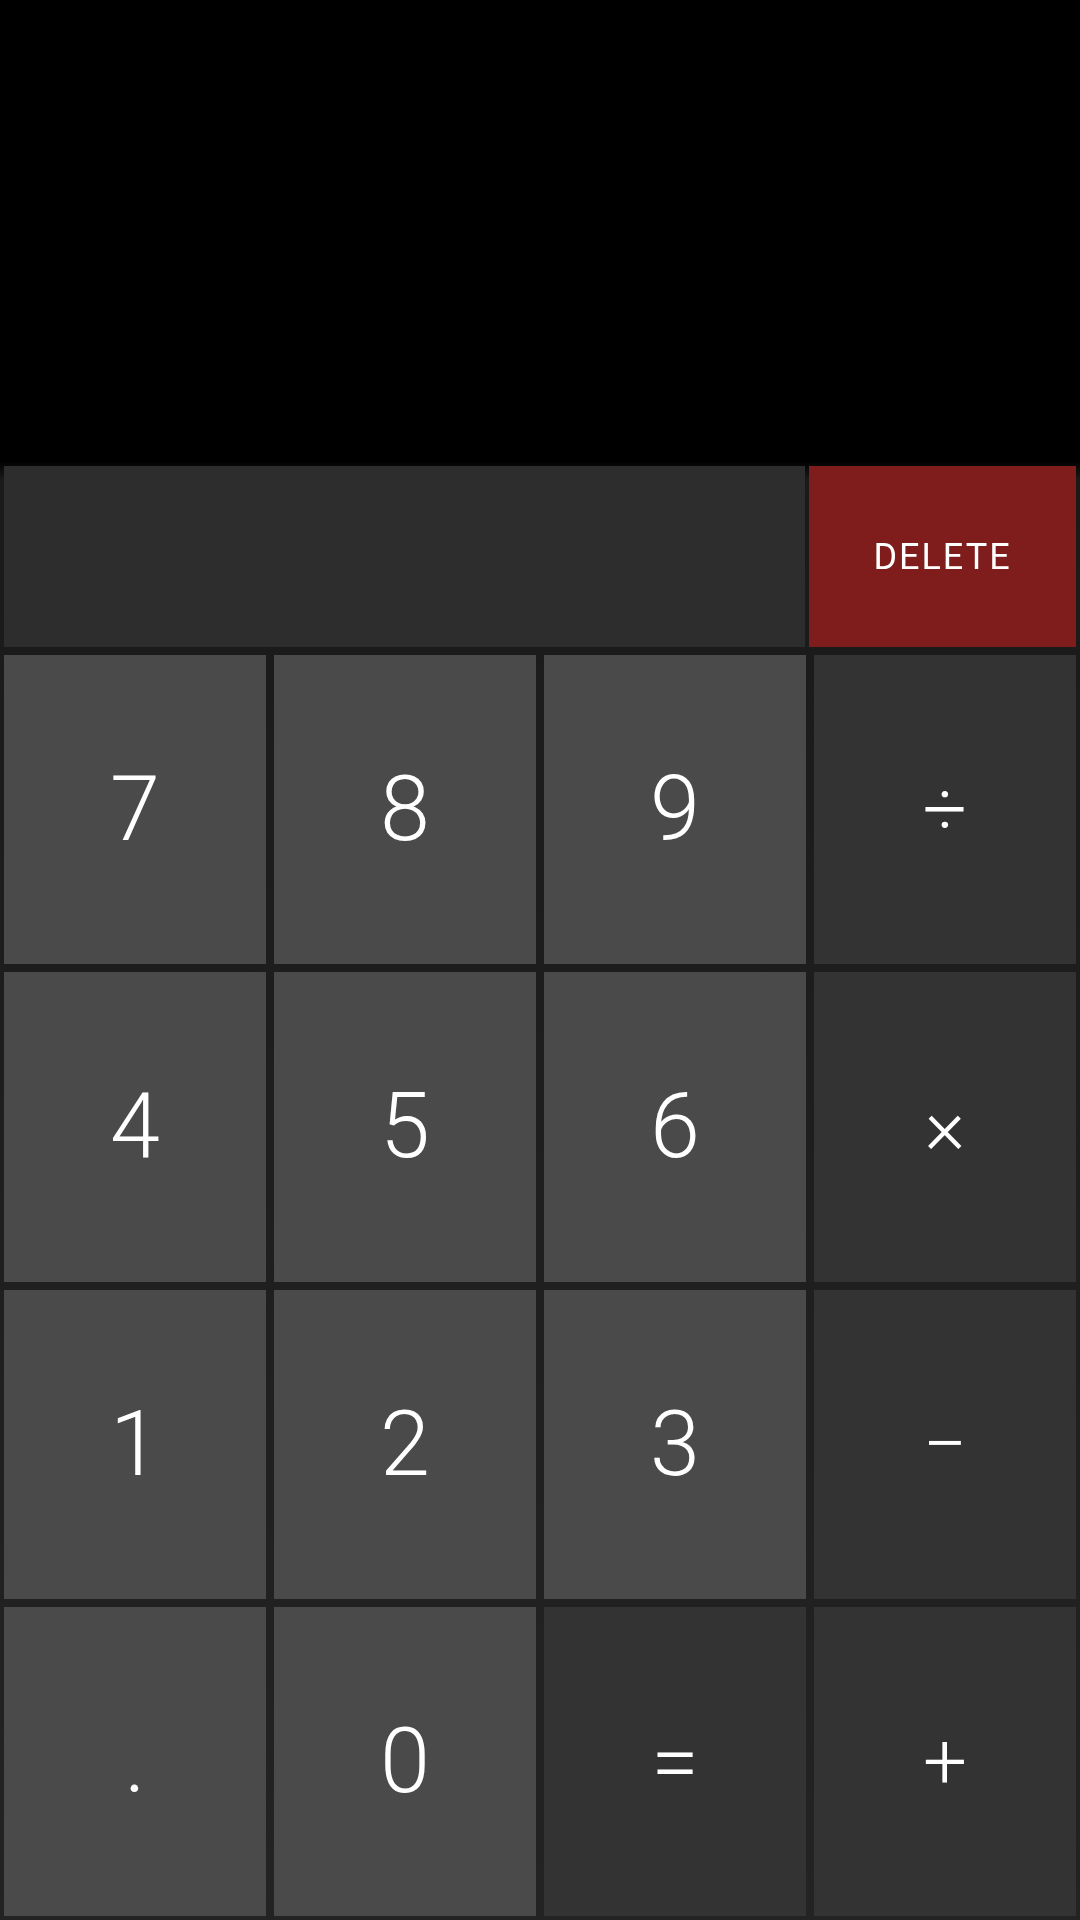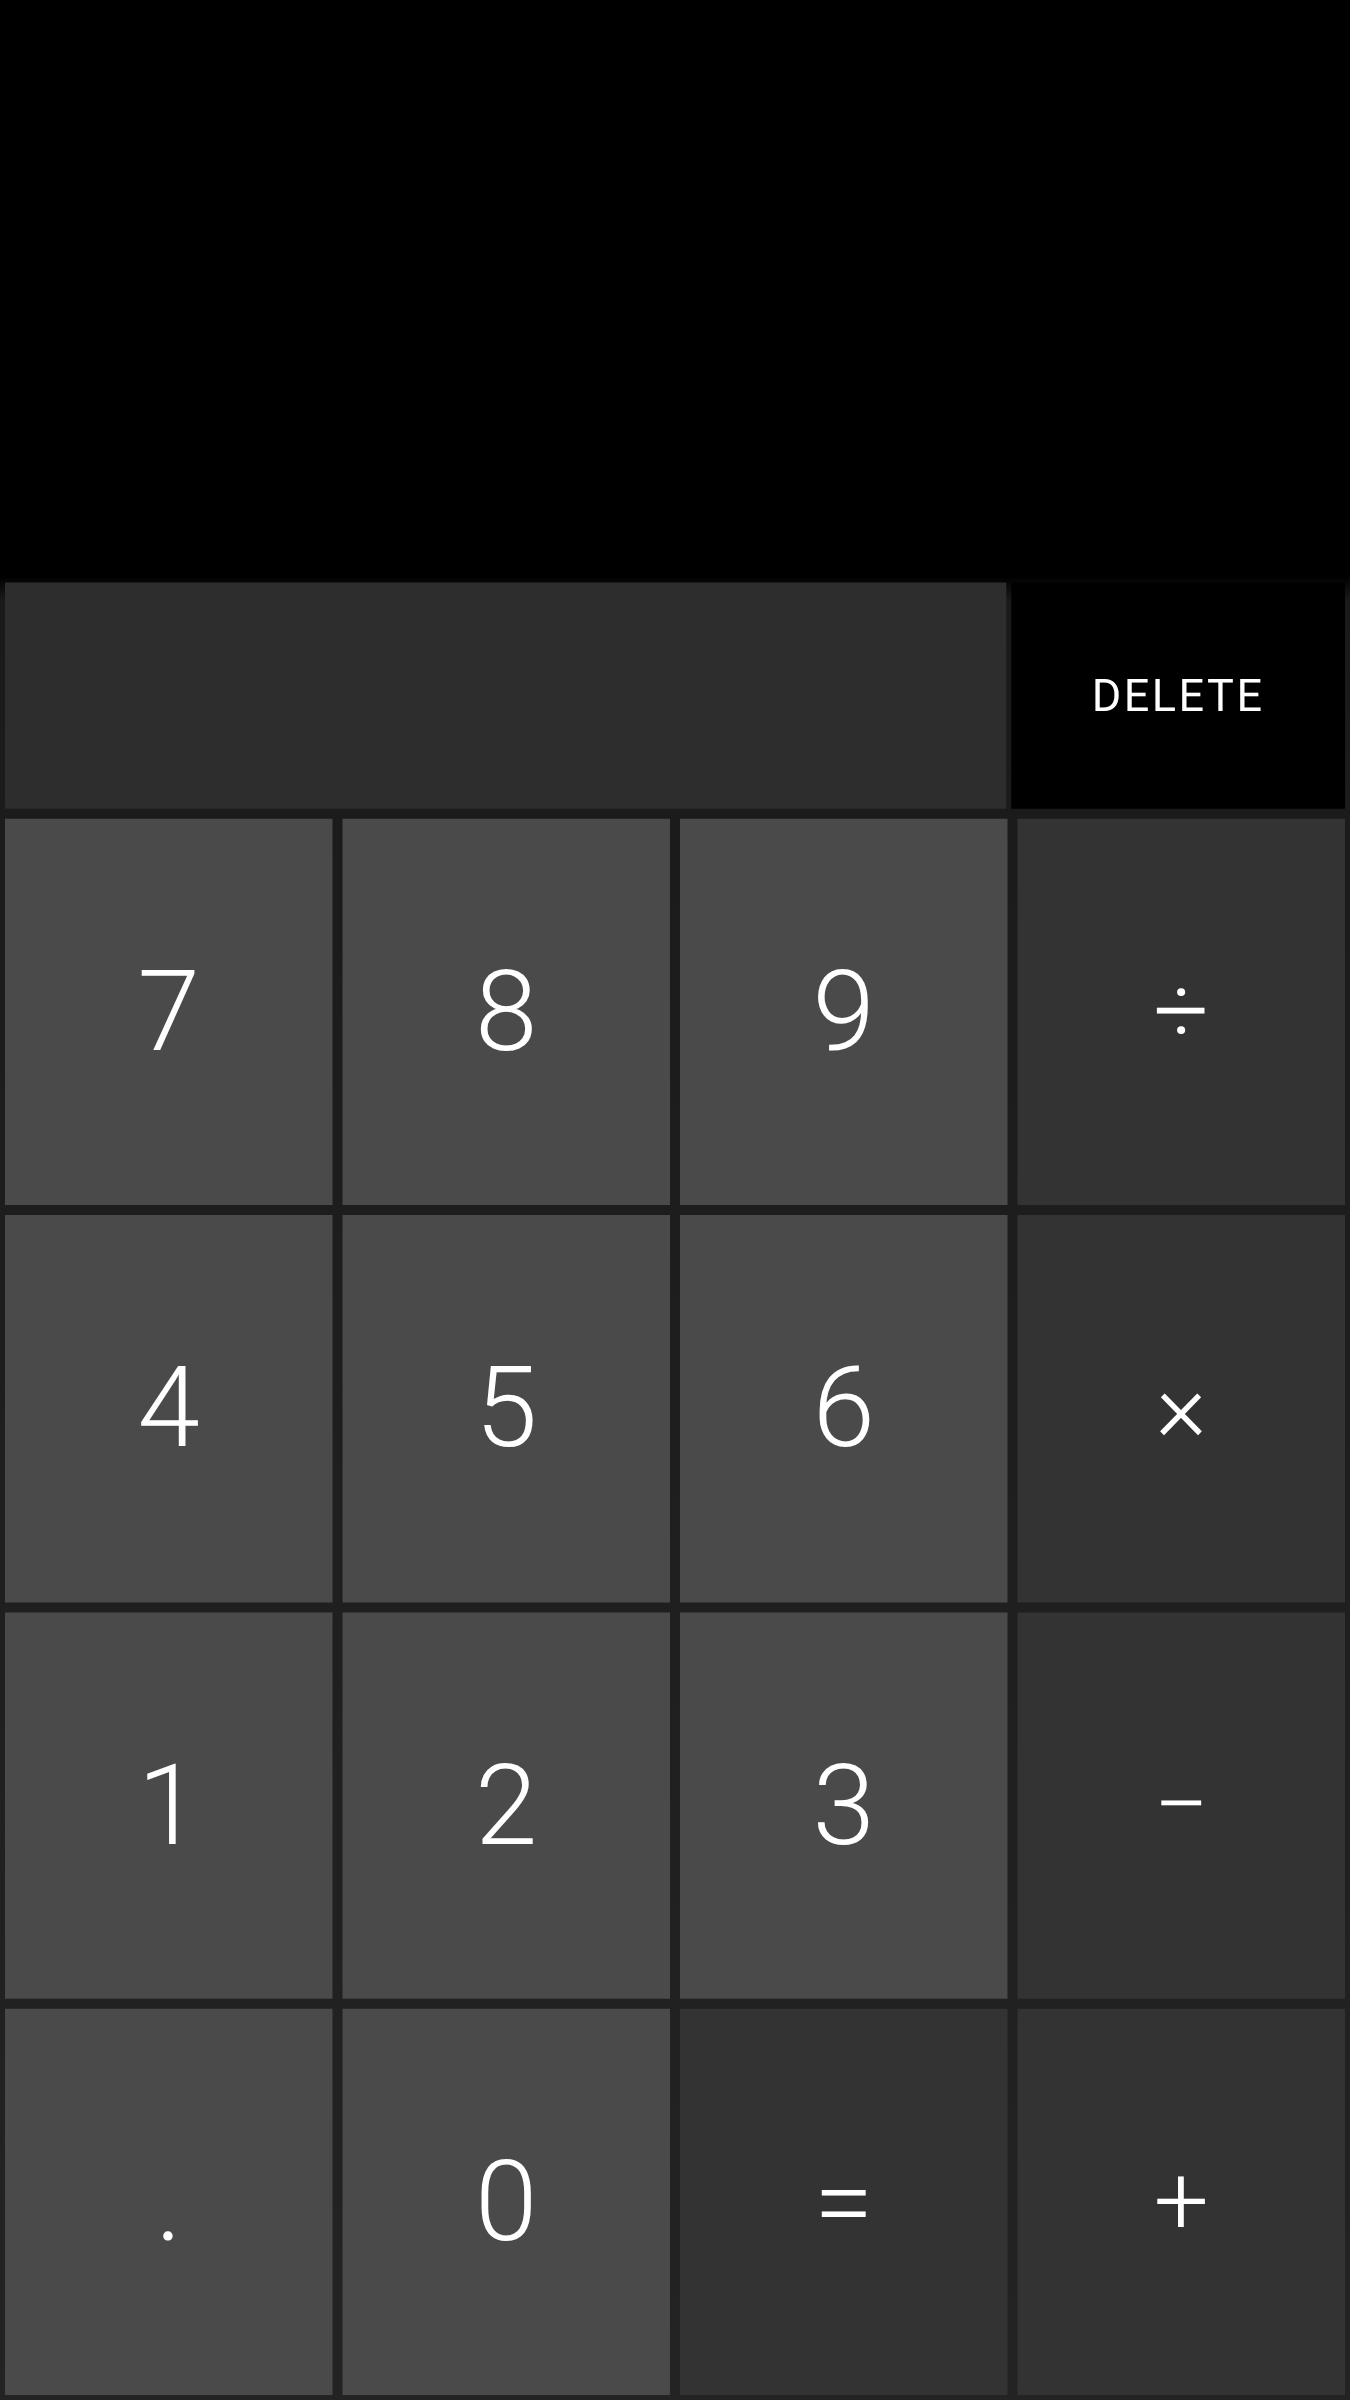--- a/index.html
+++ b/index.html
@@ -43,21 +43,21 @@
       padding: 4px 4px 0 4px;
     }
     
     .top-row .spacer {
       flex: 3;
       background: #2d2d2d;
     }
     
     .delete-btn {
       flex: 1;
-      background: #000000;
+      background: #7f1d1d;
       display: flex;
       align-items: center;
       justify-content: center;
       color: #ffffff;
       font-size: 36px;
       font-weight: 400;
       letter-spacing: 2px;
       cursor: pointer;
     }
     

